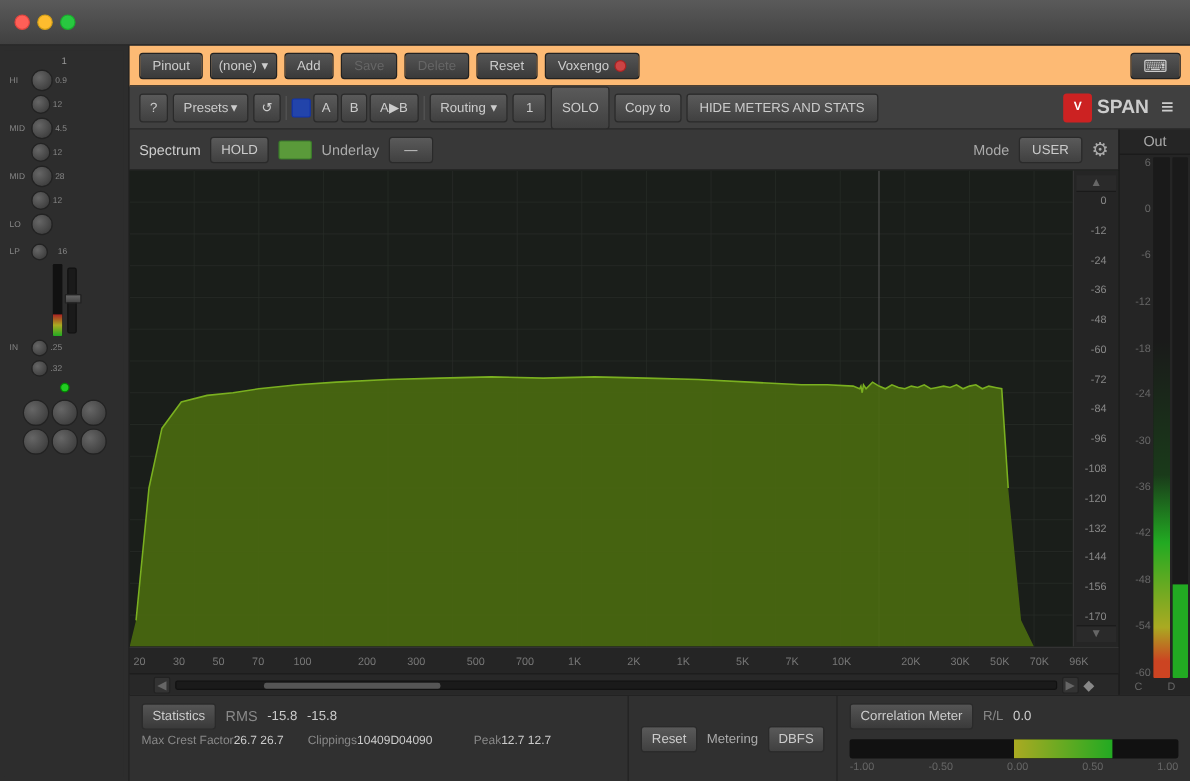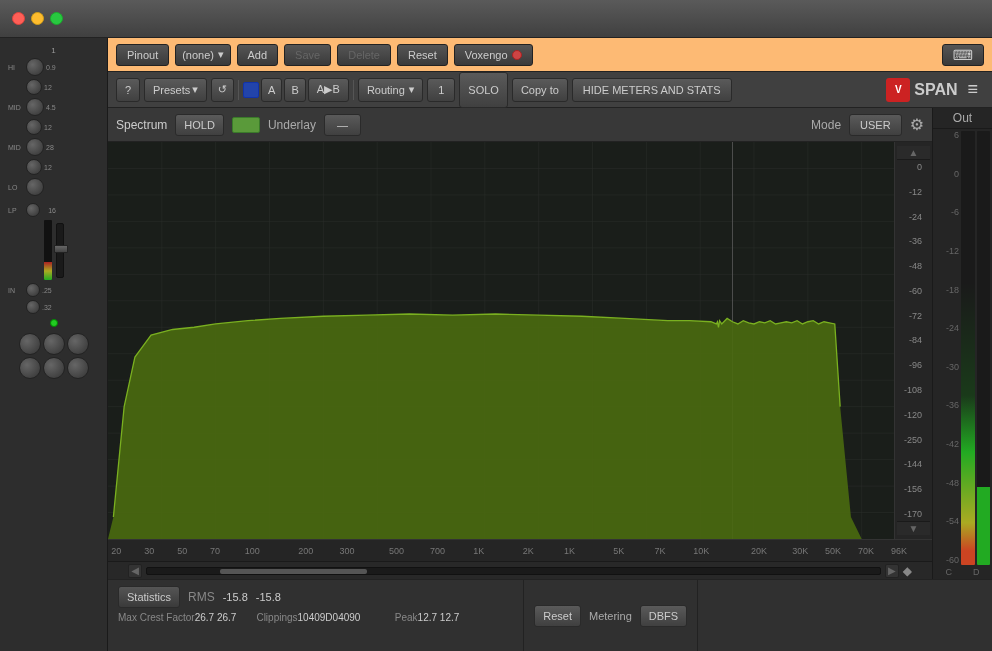--- a/index.html
+++ b/index.html
@@ -922,21 +922,21 @@
               <span class="db-label">-12</span>
               <span class="db-label">-24</span>
               <span class="db-label">-36</span>
               <span class="db-label">-48</span>
               <span class="db-label">-60</span>
               <span class="db-label">-72</span>
               <span class="db-label">-84</span>
               <span class="db-label">-96</span>
               <span class="db-label">-108</span>
               <span class="db-label">-120</span>
-              <span class="db-label">-250</span>
+              <span class="db-label">-132</span>
               <span class="db-label">-144</span>
               <span class="db-label">-156</span>
               <span class="db-label">-170</span>
             </div>
             <div class="db-scroll-bot">▼</div>
           </div>
         </div>
 
         <div class="freq-scale" style="padding-left:4px;">
           <span class="freq-label" style="left:1%;">20</span>
@@ -1028,15 +1028,34 @@
           </div>
         </div>
       </div>
 
       <div class="stats-middle">
         <button class="reset-btn">Reset</button>
         <span class="metering-label">Metering</span>
         <button class="dbfs-btn">DBFS</button>
       </div>
 
+      <div class="correlation-section">
+        <div class="correlation-header">
+          <div class="correlation-label">Correlation Meter</div>
+          <span class="rl-label">R/L</span>
+          <span class="rl-value">0.0</span>
+        </div>
+        <div class="correlation-bar-container">
+          <div class="correlation-bar">
+            <div class="correlation-fill"></div>
+          </div>
+          <div class="correlation-scale">
+            <span class="corr-scale-label">-1.00</span>
+            <span class="corr-scale-label">-0.50</span>
+            <span class="corr-scale-label">0.00</span>
+            <span class="corr-scale-label">0.50</span>
+            <span class="corr-scale-label">1.00</span>
+          </div>
+        </div>
+      </div>
     </div>
   </div>
 </div>
 
 </body></html>

